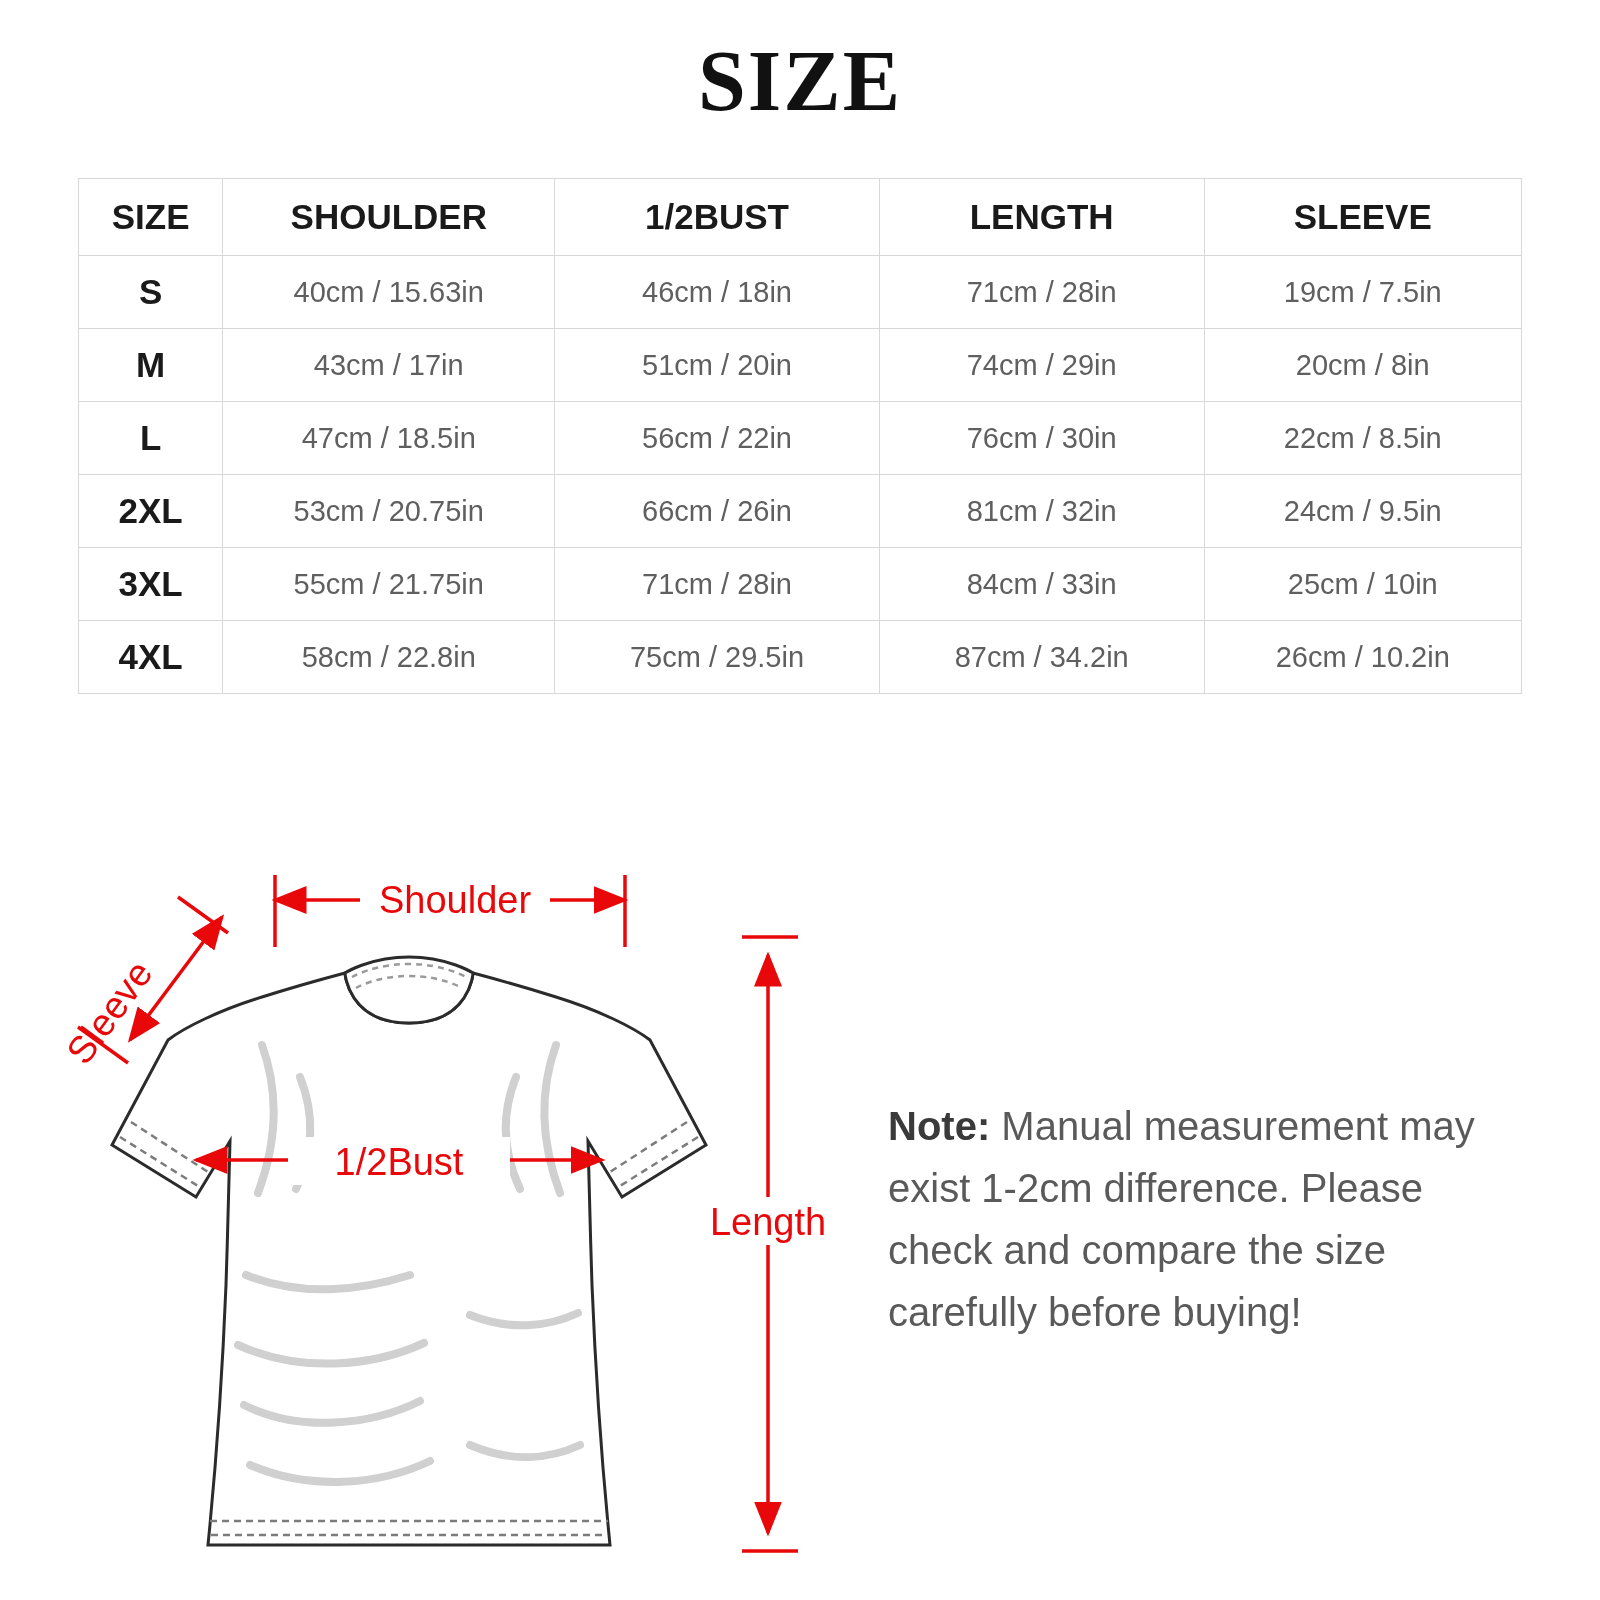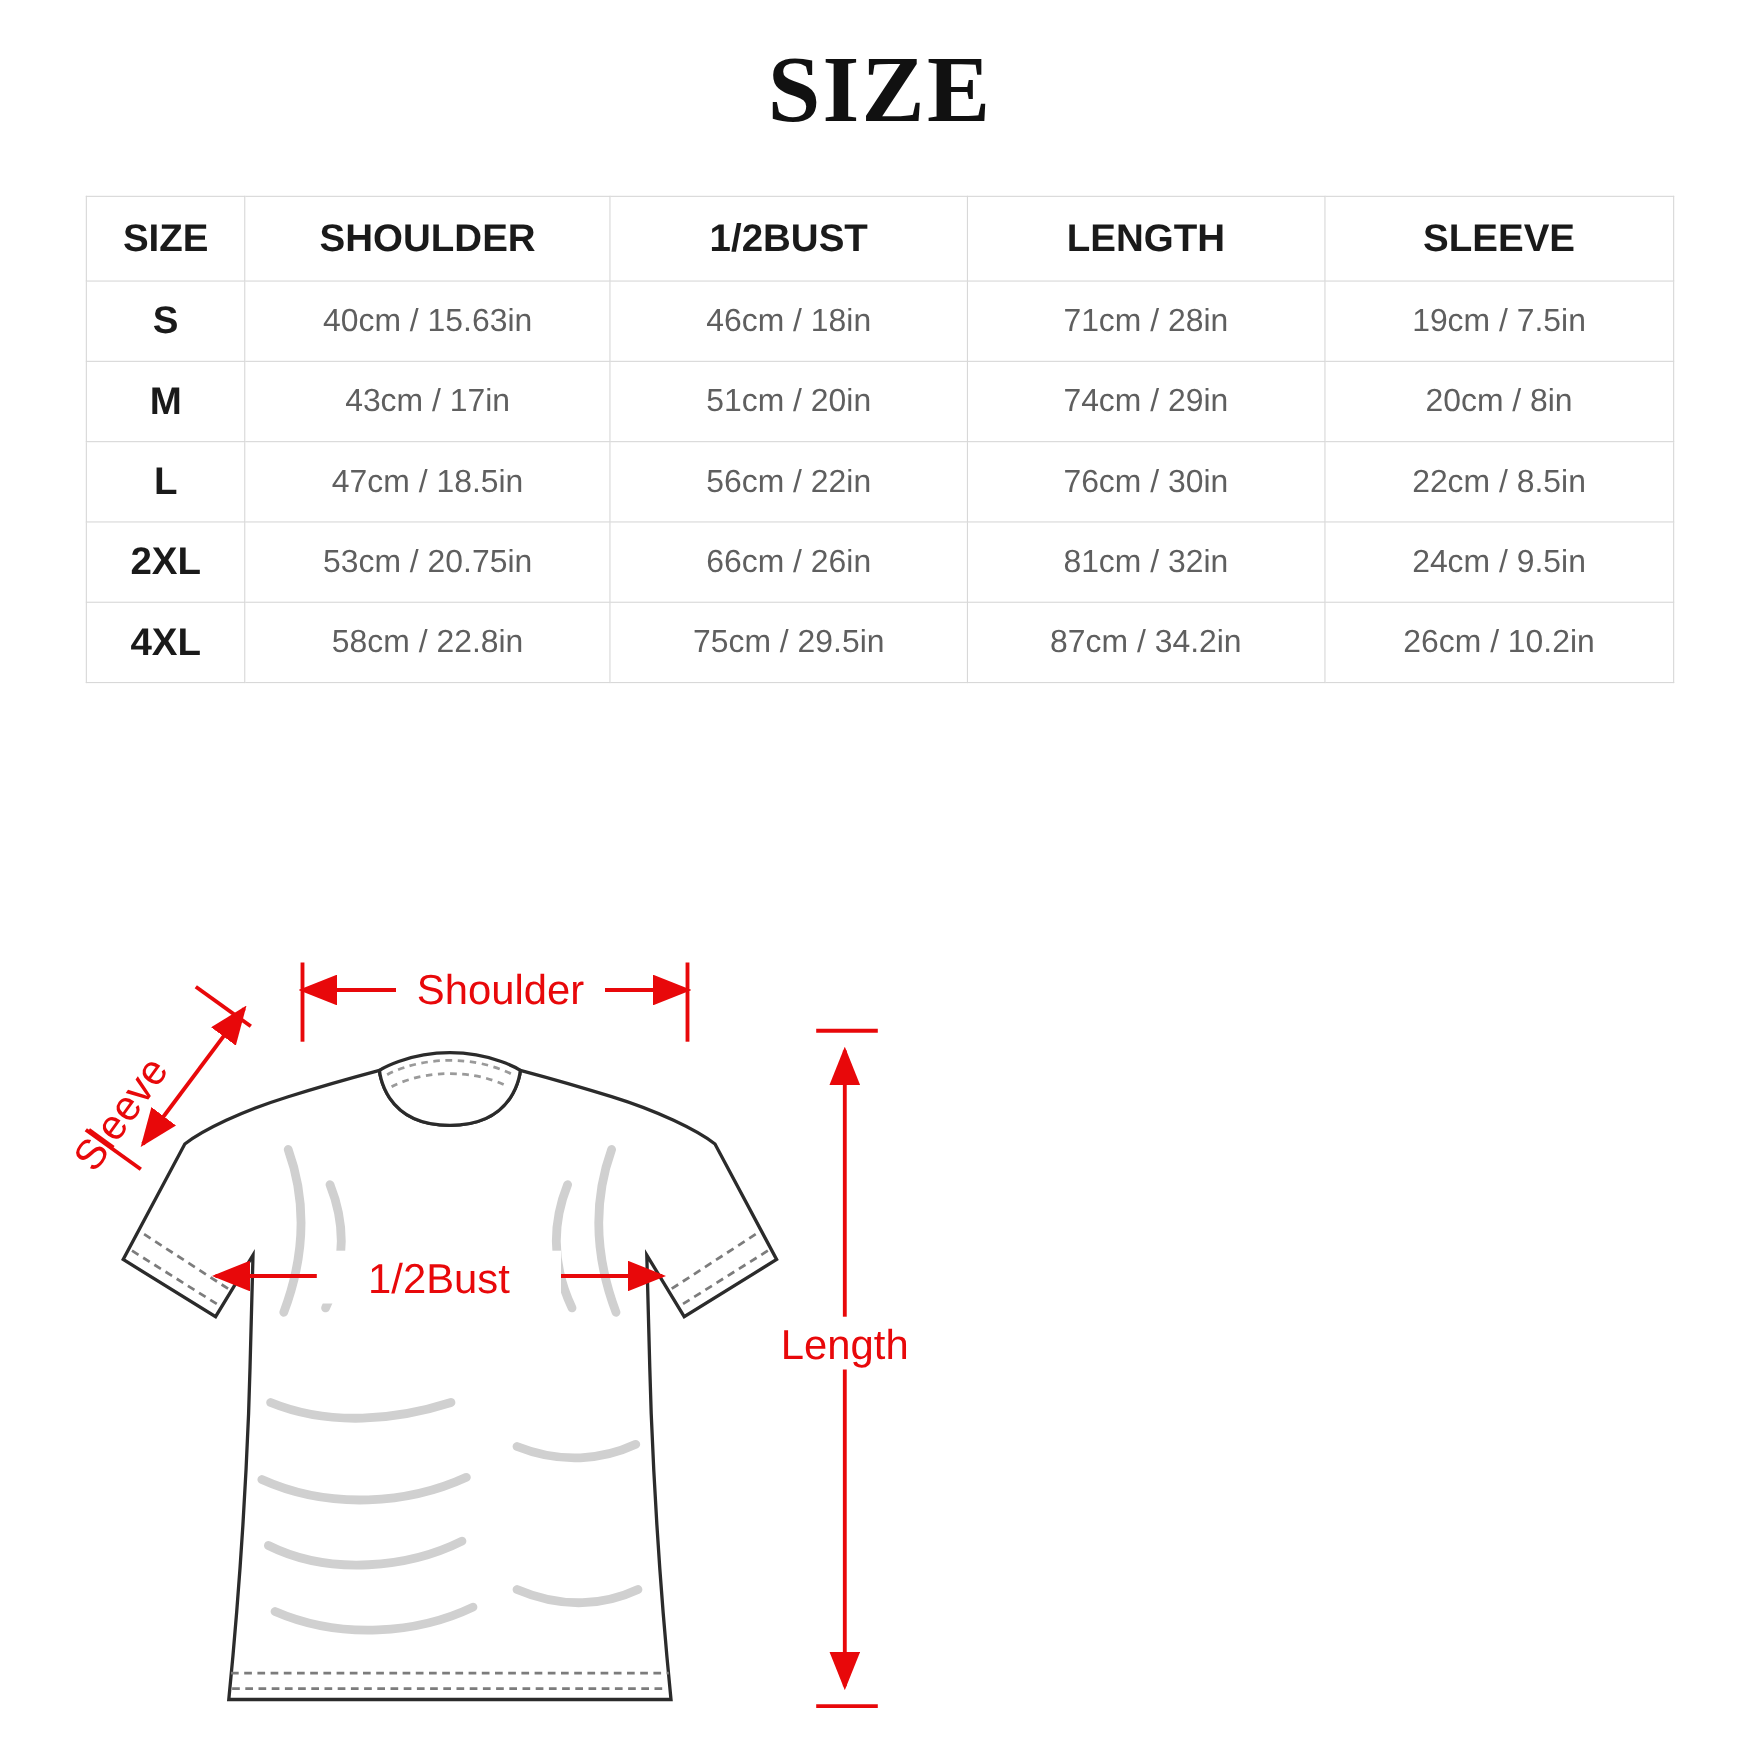--- a/index.html
+++ b/index.html
@@ -132,20 +132,27 @@
         <td>56cm / 22in</td>
         <td>76cm / 30in</td>
         <td>22cm / 8.5in</td>
       </tr>
       <tr>
         <td class="size-cell">2XL</td>
         <td>53cm / 20.75in</td>
         <td>66cm / 26in</td>
         <td>81cm / 32in</td>
         <td>24cm / 9.5in</td>
+      </tr>
+      <tr>
+        <td class="size-cell">3XL</td>
+        <td>55cm / 21.75in</td>
+        <td>71cm / 28in</td>
+        <td>84cm / 33in</td>
+        <td>25cm / 10in</td>
       </tr>
       <tr>
         <td class="size-cell">4XL</td>
         <td>58cm / 22.8in</td>
         <td>75cm / 29.5in</td>
         <td>87cm / 34.2in</td>
         <td>26cm / 10.2in</td>
       </tr>
     </tbody>
   </table>
@@ -241,14 +248,17 @@
 
     <g stroke="#e8080a" stroke-width="3.5" fill="none">
       <line x1="768" y1="110" x2="768" y2="688" marker-start="url(#arrHs)" marker-end="url(#arrH)"></line>
       <line x1="742" y1="92" x2="798" y2="92"></line>
       <line x1="742" y1="706" x2="798" y2="706"></line>
     </g>
     <rect x="700" y="352" width="140" height="48" fill="#ffffff"></rect>
     <text x="768" y="390" text-anchor="middle" font-family="Liberation Sans, sans-serif" font-size="38" fill="#e8080a">Length</text>
   </svg>
 
+  <div class="note">
+    <b>Note:</b><span> Manual measurement may exist 1-2cm difference. Please check and compare the size carefully before buying!</span>
+  </div>
 
 </div>
 
 </body></html>

